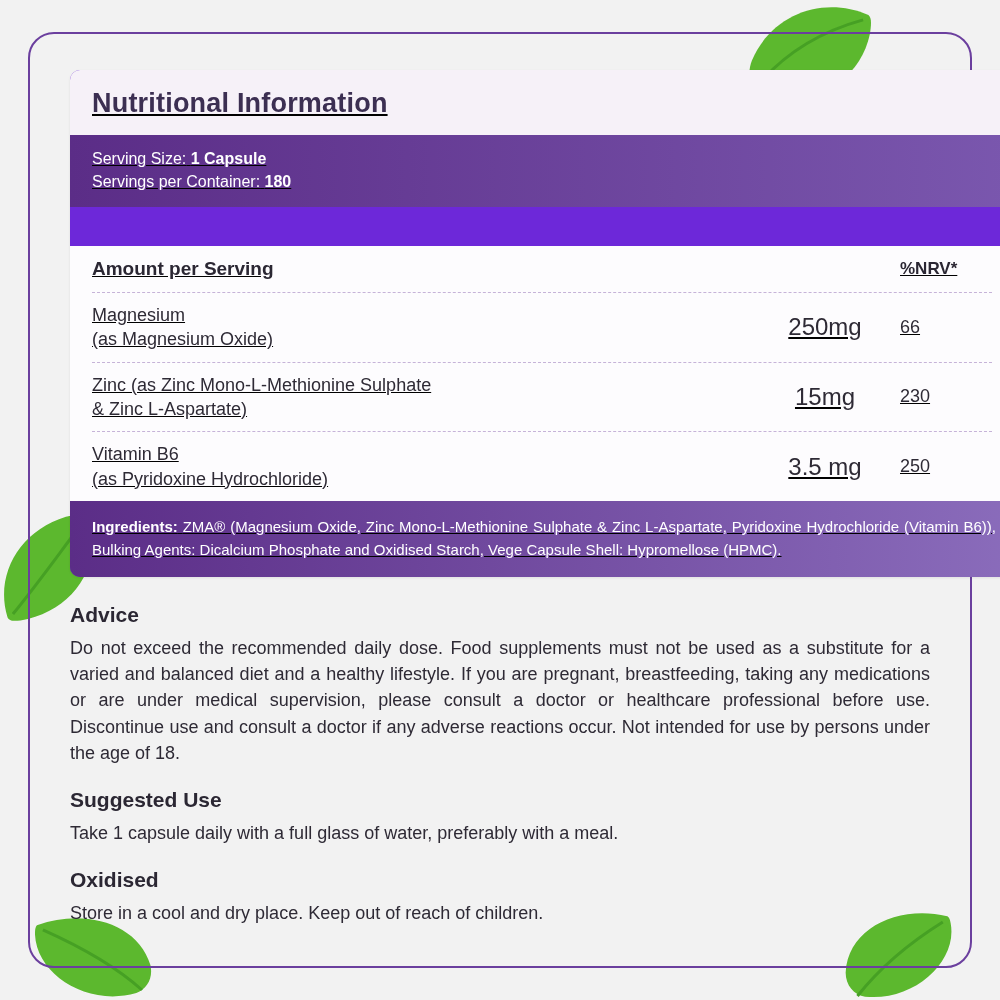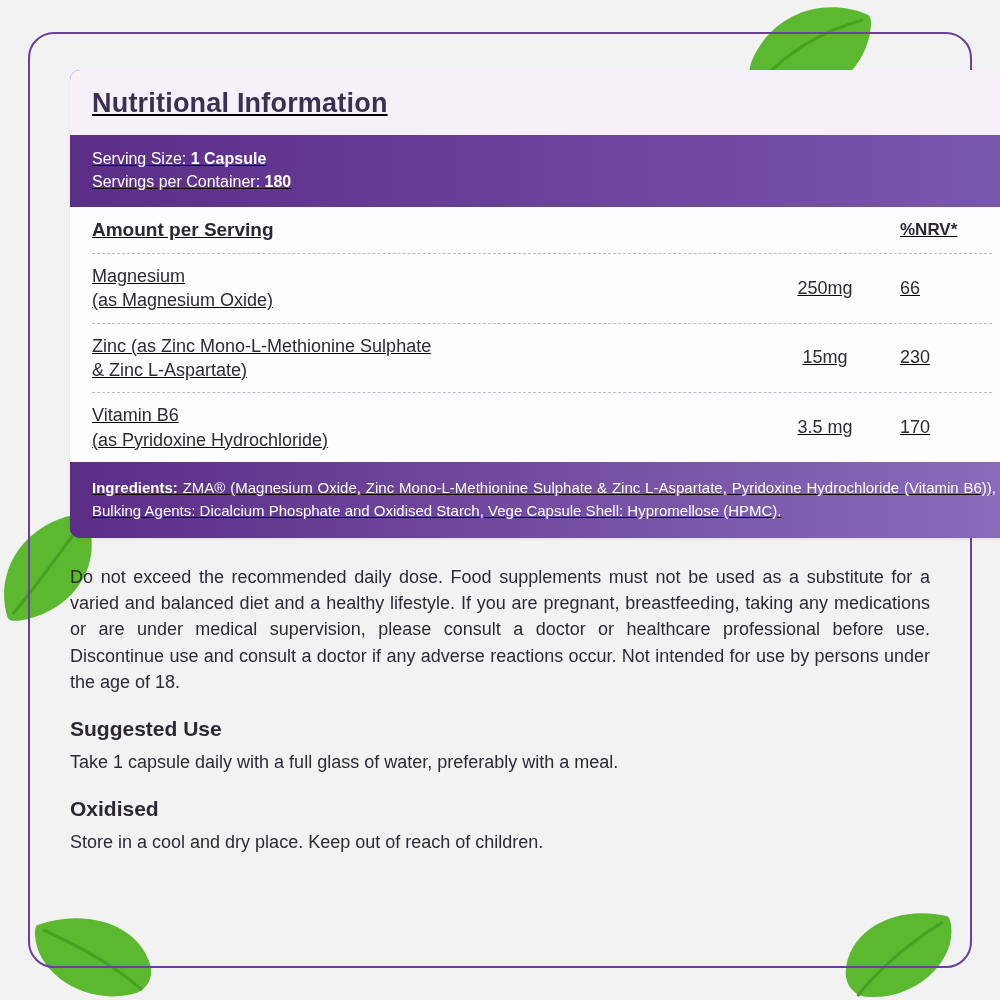--- a/index.html
+++ b/index.html
@@ -90,31 +90,31 @@
   .row .c-name {
     flex: 1 1 auto;
     font-size: 18px;
     color: #2e2a35;
     line-height: 1.35;
     padding: 10px 0;
   }
   .row .c-amt {
     width: 150px;
     text-align: center;
-    font-size: 18px;
+    font-size: 24px;
     color: #2e2a35;
   }
   .row .c-nrv {
     width: 92px;
     text-align: left;
     font-size: 18px;
     color: #2e2a35;
   }
 
-  .row.header { min-height: 44px; border-bottom: 1px dashed #c6b3d8; }
+  .row.header { min-height: 44px; border-bottom: 1px dashed #c6b3d8; margin-top: 39px; }
   .row.header .c-name {
     font-weight: bold;
     font-size: 19px;
     color: #2b2733;
   }
   .row.header .c-nrv {
     font-weight: bold;
     font-size: 17px;
     color: #2b2733;
   }
@@ -221,33 +221,34 @@
         <div class="c-name" style="white-space:pre-line">Zinc (as Zinc Mono-L-Methionine Sulphate
 &amp; Zinc L-Aspartate)</div>
         <div class="c-amt">15mg</div>
         <div class="c-nrv">230</div>
       </div>
 
       <div class="row">
         <div class="c-name" style="white-space:pre-line">Vitamin B6
 (as Pyridoxine Hydrochloride)</div>
         <div class="c-amt">3.5 mg</div>
-        <div class="c-nrv">170</div>
+        <div class="c-nrv">250</div>
       </div>
 
     </div>
 
     <div class="ingredients">
       <b>Ingredients:</b>
       <span>ZMA® (Magnesium Oxide, Zinc Mono-L-Methionine Sulphate &amp; Zinc L-Aspartate, Pyridoxine Hydrochloride (Vitamin B6)), Bulking Agents: Dicalcium Phosphate and Oxidised Starch, Vege Capsule Shell: Hypromellose (HPMC).</span>
     </div>
 
   </div>
 
   <div class="section">
+    <h3>Advice</h3>
     <p>Do not exceed the recommended daily dose. Food supplements must not be used as a substitute for a varied and balanced diet and a healthy lifestyle. If you are pregnant, breastfeeding, taking any medications or are under medical supervision, please consult a doctor or healthcare professional before use. Discontinue use and consult a doctor if any adverse reactions occur. Not intended for use by persons under the age of 18.</p>
   </div>
 
   <div class="section tight">
     <h3>Suggested Use</h3>
     <p>Take 1 capsule daily with a full glass of water, preferably with a meal.</p>
   </div>
 
   <div class="section tight">
     <h3>Oxidised</h3>

